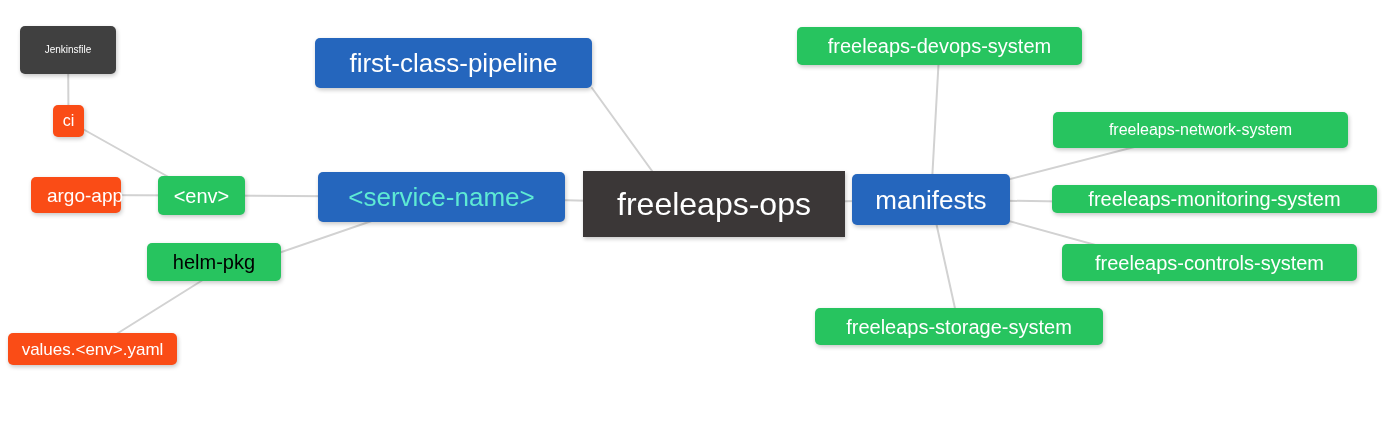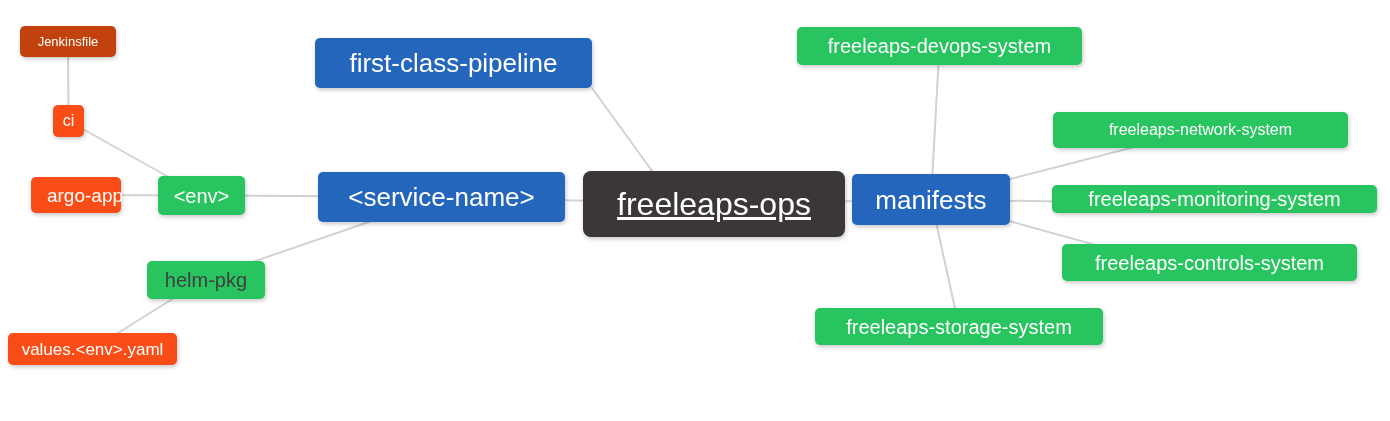--- a/index.html
+++ b/index.html
@@ -38,21 +38,21 @@
     justify-content: center;
     color: #ffffff;
     border-radius: 5px;
     box-shadow: 1px 2px 4px rgba(0,0,0,0.22);
     white-space: nowrap;
     cursor: pointer;
     box-sizing: border-box;
     line-height: 1;
     user-select: none;
   }
-  .node.root { border-radius: 8px; text-decoration: underline; }
+  .node.root { border-radius: 0; }
 </style>
 </head>
 <body>
 
 <div id="canvas">
   <svg id="edges-svg" xmlns="http://www.w3.org/2000/svg">
       <line x1="68" y1="41.5" x2="68.5" y2="121" stroke="#d2d2d2" stroke-width="2" stroke-linecap="round"></line>
       <line x1="68.5" y1="121" x2="201.5" y2="195.5" stroke="#d2d2d2" stroke-width="2" stroke-linecap="round"></line>
       <line x1="76" y1="195" x2="201.5" y2="195.5" stroke="#d2d2d2" stroke-width="2" stroke-linecap="round"></line>
       <line x1="201.5" y1="195.5" x2="441.5" y2="197" stroke="#d2d2d2" stroke-width="2" stroke-linecap="round"></line>
@@ -63,27 +63,27 @@
       <line x1="714" y1="204" x2="931" y2="199.5" stroke="#d2d2d2" stroke-width="2" stroke-linecap="round"></line>
       <line x1="931" y1="199.5" x2="939.5" y2="46" stroke="#d2d2d2" stroke-width="2" stroke-linecap="round"></line>
       <line x1="931" y1="199.5" x2="1200.5" y2="130" stroke="#d2d2d2" stroke-width="2" stroke-linecap="round"></line>
       <line x1="931" y1="199.5" x2="1214.5" y2="204" stroke="#d2d2d2" stroke-width="2" stroke-linecap="round"></line>
       <line x1="931" y1="199.5" x2="1209.5" y2="276.5" stroke="#d2d2d2" stroke-width="2" stroke-linecap="round"></line>
       <line x1="931" y1="199.5" x2="959" y2="326.5" stroke="#d2d2d2" stroke-width="2" stroke-linecap="round"></line>
     </svg>
   <div id="nodes-layer">
       <div class="node root" style="left: 583px; top: 171px; width: 262px; height: 66px; font-size: 32px; background: rgb(59, 55, 55); color: rgb(255, 255, 255);">freeleaps-ops</div>
       <div class="node branch" style="left: 315px; top: 38px; width: 277px; height: 50px; font-size: 26px; background: rgb(37, 102, 189); color: rgb(255, 255, 255);">first-class-pipeline</div>
-      <div class="node branch" style="left: 318px; top: 172px; width: 247px; height: 50px; font-size: 26px; background: rgb(37, 102, 189); color: #ffffff;">&lt;service-name&gt;</div>
+      <div class="node branch" style="left: 318px; top: 172px; width: 247px; height: 50px; font-size: 26px; background: rgb(37, 102, 189); color: #5eead4;">&lt;service-name&gt;</div>
       <div class="node branch" style="left: 852px; top: 174px; width: 158px; height: 51px; font-size: 26px; background: rgb(37, 102, 189); color: rgb(255, 255, 255); text-align: center;">manifests</div>
       <div class="node green" style="left: 158px; top: 176px; width: 87px; height: 39px; font-size: 20px; background: rgb(39, 196, 95); color: rgb(255, 255, 255);">&lt;env&gt;</div>
-      <div class="node green" style="left: 147px; top: 261px; width: 118px; height: 38px; font-size: 20px; background: rgb(39, 196, 95); color: #404040;">helm-pkg</div>
+      <div class="node green" style="left: 147px; top: 243px; width: 134px; height: 38px; font-size: 20px; background: rgb(39, 196, 95); color: #000000;">helm-pkg</div>
       <div class="node red" style="left: 31px; top: 177px; width: 90px; height: 36px; font-size: 19px; background: rgb(250, 76, 22); color: rgb(255, 255, 255); padding-left: 18px;">argo-app</div>
       <div class="node red" style="left: 53px; top: 105px; width: 31px; height: 32px; font-size: 16px; background: rgb(250, 76, 22); color: rgb(255, 255, 255);">ci</div>
-      <div class="node orange" style="left: 20px; top: 26px; width: 96px; height: 31px; font-size: 13px; background: #c2410c; color: rgb(255, 255, 255);">Jenkinsfile</div>
+      <div class="node orange" style="left: 20px; top: 26px; width: 96px; height: 48px; font-size: 10px; background: #404040; color: rgb(255, 255, 255);">Jenkinsfile</div>
       <div class="node red" style="left: 8px; top: 333px; width: 169px; height: 32px; font-size: 17px; background: rgb(250, 76, 22); color: rgb(255, 255, 255);">values.&lt;env&gt;.yaml</div>
       <div class="node green" style="left: 797px; top: 27px; width: 285px; height: 38px; font-size: 20px; background: rgb(39, 196, 95); color: rgb(255, 255, 255);">freeleaps-devops-system</div>
       <div class="node green" style="left: 1053px; top: 112px; width: 295px; height: 36px; font-size: 16px; background: rgb(39, 196, 95); color: rgb(255, 255, 255);">freeleaps-network-system</div>
       <div class="node green" style="left: 1052px; top: 185px; width: 325px; height: 28px; font-size: 20px; background: rgb(39, 196, 95); color: rgb(255, 255, 255);">freeleaps-monitoring-system</div>
       <div class="node green" style="left: 1062px; top: 244px; width: 295px; height: 37px; font-size: 20px; background: rgb(39, 196, 95); color: rgb(255, 255, 255);">freeleaps-controls-system</div>
       <div class="node green" style="left: 815px; top: 308px; width: 288px; height: 37px; font-size: 20px; background: rgb(39, 196, 95); color: rgb(255, 255, 255);">freeleaps-storage-system</div>
     </div>
 </div>
 
 </body></html>

